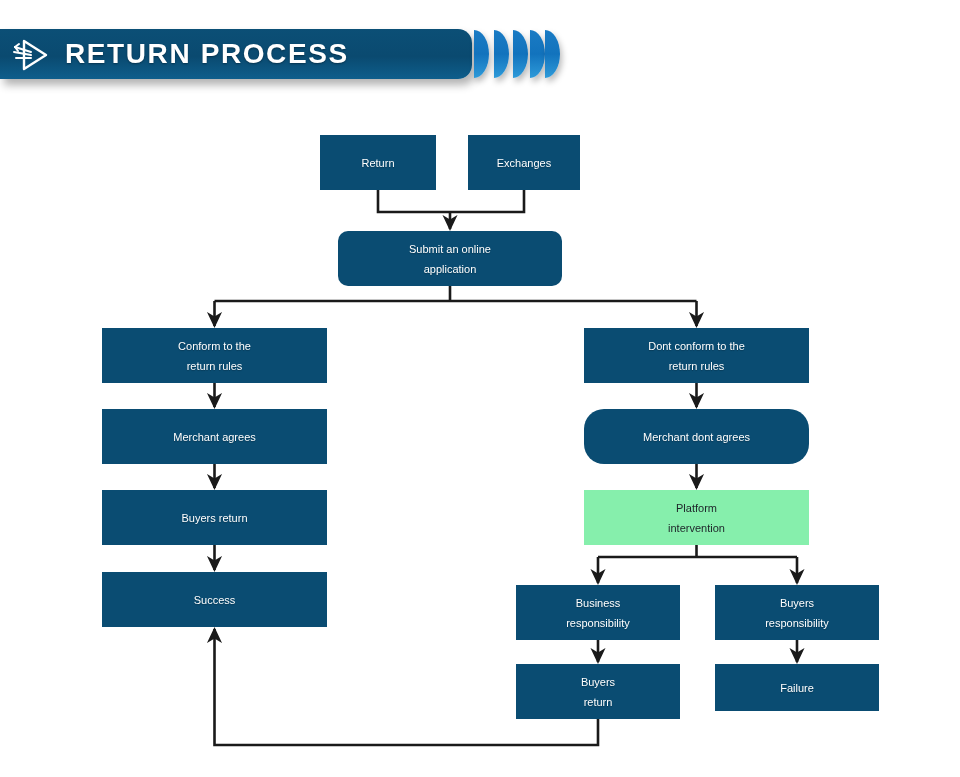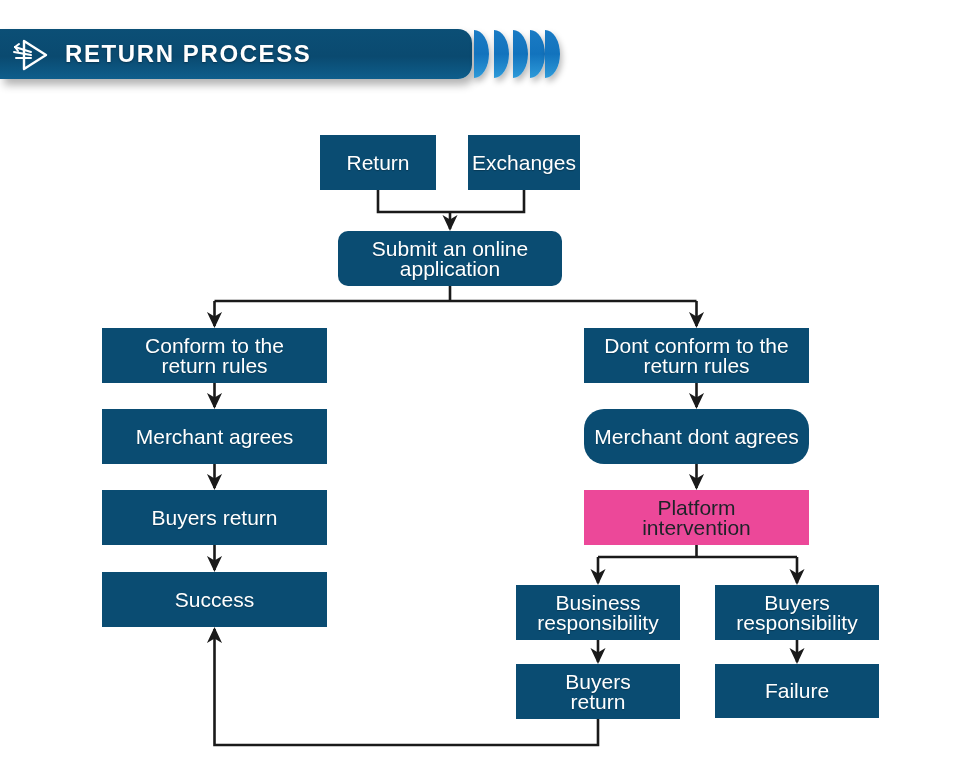--- a/index.html
+++ b/index.html
@@ -36,21 +36,21 @@
     border-bottom-right-radius: 14px;
     box-shadow: 4px 6px 9px rgba(0,0,0,0.30);
   }
   #header-title {
     position: absolute;
     left: 65px;
     top: 0;
     height: 50px;
     line-height: 50px;
     color: #ffffff;
-    font-size: 24px;
+    font-size: 28px;
     font-weight: bold;
     letter-spacing: 1.6px;
     white-space: nowrap;
     text-shadow: 0 1px 2px rgba(0,0,0,0.35);
   }
   #header-logo {
     position: absolute;
     left: 10px;
     top: 8px;
     width: 44px;
@@ -91,29 +91,29 @@
     pointer-events: none;
   }
 
   .node {
     position: absolute;
     box-sizing: border-box;
     display: flex;
     align-items: center;
     justify-content: center;
     text-align: center;
-    font-size: 21px;
+    font-size: 11px;
     line-height: 20px;
     color: #ffffff;
     background: #0a4c72;
     padding: 2px 4px;
     text-shadow: 0 1px 1px rgba(0,0,0,0.25);
   }
   .node.highlight {
-    background: #ec4899;
+    background: #86efac;
     color: #1d2328;
     text-shadow: none;
   }
   .node span { display: block; }
 </style>
 </head>
 <body>
 
 <div id="header-banner">
   <div id="header-bar"></div>
@@ -230,18 +230,18 @@
         <span>Buyers</span>
         <span>responsibility</span>
       </div>
     </div>
     <div class="node" style="left: 516px; top: 664px; width: 164px; height: 55px;">
       <div>
         <span>Buyers</span>
         <span>return</span>
       </div>
     </div>
-    <div class="node" style="left: 715px; top: 664px; width: 164px; height: 54px;">
+    <div class="node" style="left: 715px; top: 664px; width: 164px; height: 47px;">
       <div>
         <span>Failure</span>
       </div>
     </div>
   </div>
 
 </body></html>

